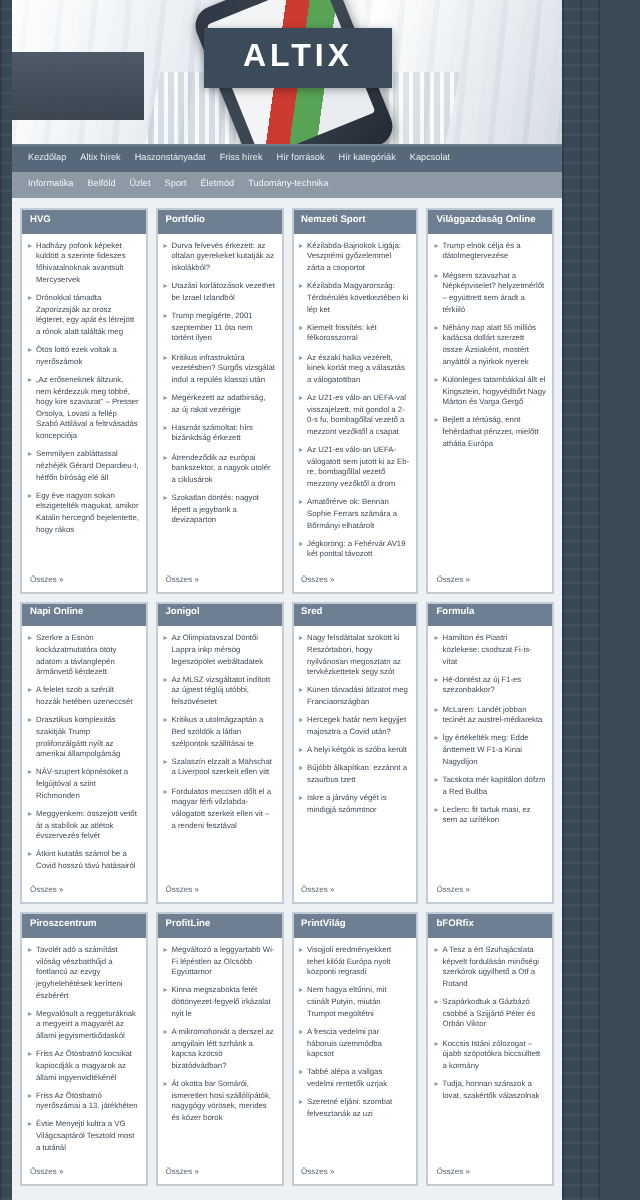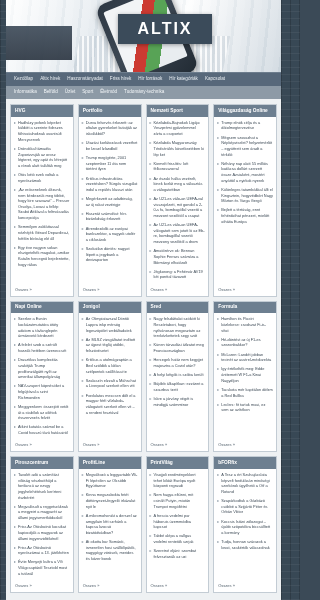--- a/index.html
+++ b/index.html
@@ -76,21 +76,20 @@
     transform: skewX(-12deg);
     opacity: .75;
   }
   .logo {
     position: absolute;
     left: 96px; top: 14px;
     width: 94px; height: 30px;
     background: #3b4b5a;
     display: flex; align-items: center; justify-content: center;
     box-shadow: 0 1px 4px rgba(0,0,0,.35);
-    margin-left: 16px;
   }
   .logo-text {
     color: #ffffff;
     font-size: 16px;
     font-weight: bold;
     letter-spacing: 2px;
   }
 
   
   .nav-main {

